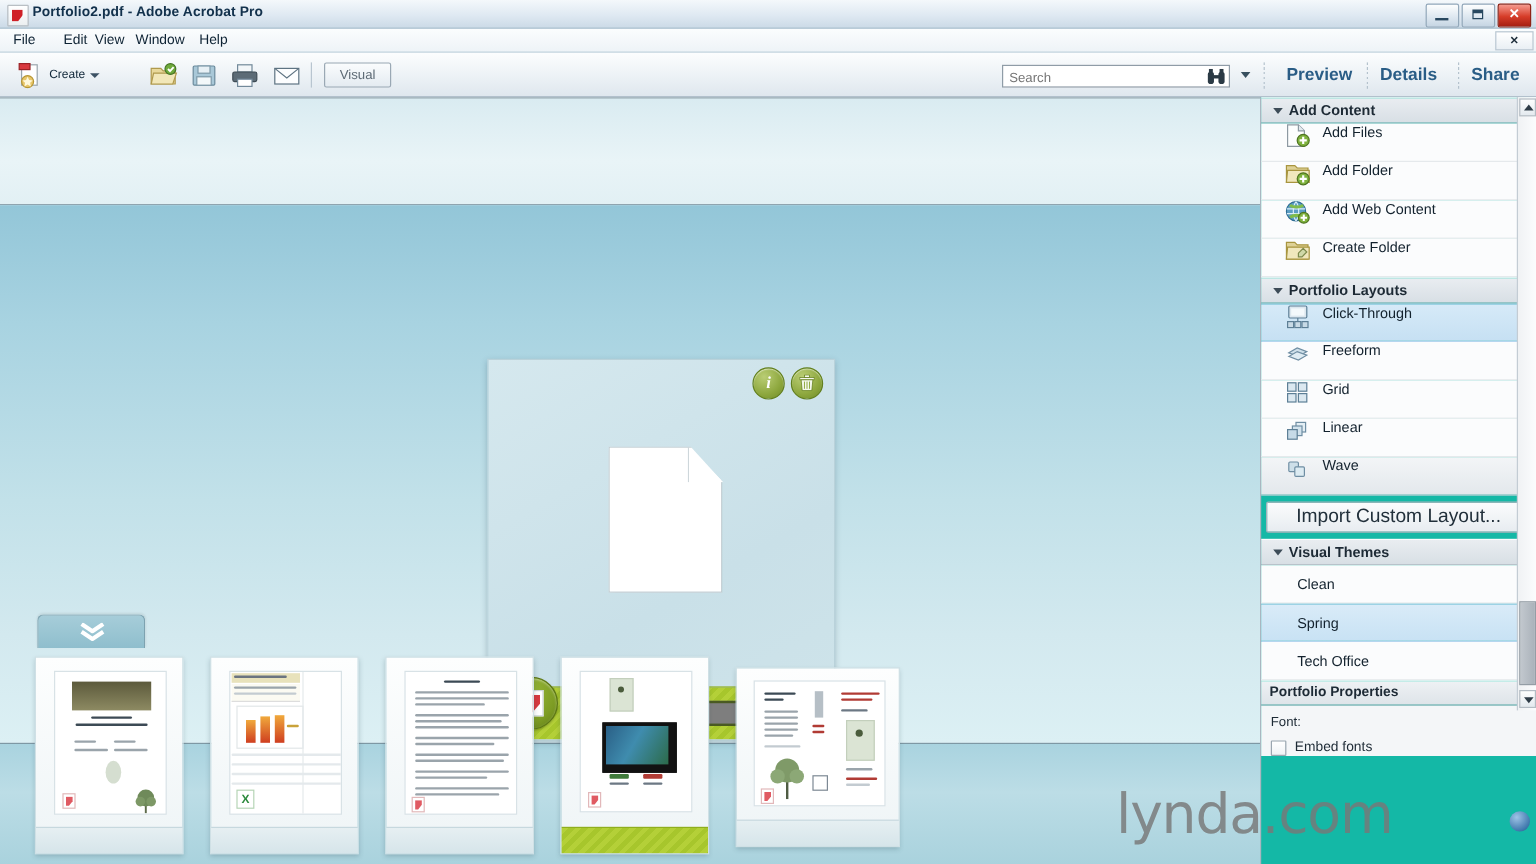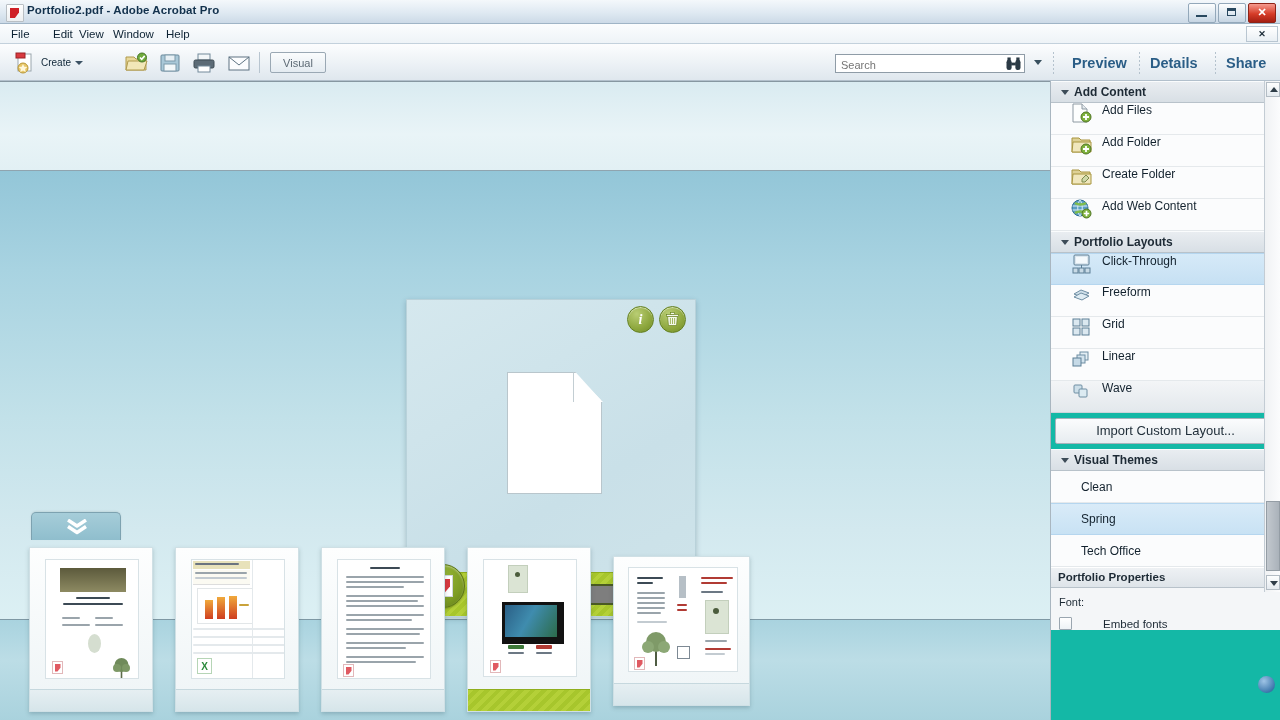--- a/index.html
+++ b/index.html
@@ -140,29 +140,29 @@
      background:#fbfcfd;box-sizing:border-box;}
   .prow.sel{background:linear-gradient(#d6eaf8,#c6e0f3);border-top:1px solid #b5d6ef;border-bottom:1px solid #b5d6ef;}
   .prow.hov{background:linear-gradient(#f3f5f7,#e3e8ec);border-bottom:1px solid #cdd5db;}
   .prow .ico{width:22px;height:20px;margin-left:20px;position:relative;flex:0 0 auto;}
   .prow .txt{font-size:12px;color:#13222e;margin-left:9px;}
   .trow{position:relative;height:32px;border-bottom:1px solid #e5e9ec;display:flex;align-items:center;
      background:#fbfcfd;box-sizing:border-box;}
   .trow.sel{background:linear-gradient(#d9ebf8,#c8e2f4);border-top:1px solid #b5d6ef;border-bottom:1px solid #b5d6ef;}
   .trow .txt{font-size:12px;color:#13222e;margin-left:30px;}
   .import-btn{position:relative;margin:5px 4px;height:24px;border:1px solid #a7b2bb;border-radius:2px;
-     background:linear-gradient(#fbfcfd,#e7ecf0);text-align:center;line-height:23px;font-size:13px;color:#22303b;}
+     background:linear-gradient(#fbfcfd,#e7ecf0);text-align:center;line-height:23px;font-size:16px;color:#22303b;}
   .propbody{background:#f4f6f8;padding:6px 8px 0 8px;}
   .flabel{font-size:11px;color:#1d2a35;margin:2px 0 4px 0;}
   .fselect{position:relative;height:22px;border:1px solid #a7b2bb;border-radius:2px;
      background:linear-gradient(#fcfdfe,#e9eef2);box-sizing:border-box;}
   .fselect .fv{position:absolute;left:7px;top:3px;font-size:11.5px;color:#17242f;}
   .fselect .ar{position:absolute;right:7px;top:9px;width:0;height:0;
      border-left:4.5px solid transparent;border-right:4.5px solid transparent;border-top:5px solid #485663;}
-  .cbrow{display:flex;align-items:center;margin-top:9px;gap:24px;}
+  .cbrow{display:flex;margin-top:9px;}
   .cbox{width:13px;height:13px;border:1px solid #9aa6b0;background:linear-gradient(#fff,#eef2f5);
      border-radius:1px;box-sizing:border-box;}
   .cbrow .ct{font-size:11.5px;color:#1d2a35;margin-left:7px;}
 
   
   .vsb{position:absolute;right:0;top:0;width:16px;height:511px;
      background:linear-gradient(90deg,#f0f2f4,#fbfcfd);border-left:1px solid #c3ccd4;box-sizing:border-box;}
   .vsb-btn{position:absolute;left:1px;width:14px;height:15px;border:1px solid #b3bcc4;
      background:linear-gradient(#fdfefe,#e4eaef);box-sizing:border-box;}
   .vsb-thumb{position:absolute;left:1px;width:14px;background:linear-gradient(90deg,#c2c8ce,#aab2ba);
@@ -449,38 +449,38 @@
           <path d="M2 7h18v10H1z" fill="#f0e7bd" stroke="#a8953f"></path>
           <circle cx="15" cy="14" r="5" fill="#7fb23d" stroke="#4f7522"></circle>
           <path d="M15 11v6M12 14h6" stroke="#fff" stroke-width="1.8"></path>
         </svg>
       </span>
       <span class="txt">Add Folder</span>
     </div>
     <div class="prow">
       <span class="ico">
         <svg width="21" height="20" viewBox="0 0 21 20">
-          <path d="M1 3h7l2 2h9v12H1z" fill="#ded196" stroke="#a8953f"></path>
-          <path d="M2 7h18v10H1z" fill="#f0e7bd" stroke="#a8953f"></path>
-          <path d="M11 12l4-4 3 3-4 4h-3z" fill="#cfd8a8" stroke="#7e8a4d"></path>
-        </svg>
-      </span>
-      <span class="txt">Create Folder</span>
-    </div>
-    <div class="prow">
-      <span class="ico">
-        <svg width="21" height="20" viewBox="0 0 21 20">
           <circle cx="9" cy="9" r="8" fill="#5c9ec4" stroke="#2f6d94"></circle>
           <path d="M1.5 7h15M1.5 11h15M9 1c3 4 3 12 0 16M9 1C6 5 6 13 9 17" fill="none" stroke="#d9eef7" stroke-width="1"></path>
           <path d="M4 4c3 2 8 2 11 0M4 14c3-2 8-2 11 0" fill="none" stroke="#7fbc4b" stroke-width="2.6"></path>
           <circle cx="15.5" cy="14.5" r="4.5" fill="#7fb23d" stroke="#4f7522"></circle>
           <path d="M15.5 11.8v5.4M12.8 14.5h5.4" stroke="#fff" stroke-width="1.7"></path>
         </svg>
       </span>
       <span class="txt">Add Web Content</span>
+    </div>
+    <div class="prow">
+      <span class="ico">
+        <svg width="21" height="20" viewBox="0 0 21 20">
+          <path d="M1 3h7l2 2h9v12H1z" fill="#ded196" stroke="#a8953f"></path>
+          <path d="M2 7h18v10H1z" fill="#f0e7bd" stroke="#a8953f"></path>
+          <path d="M11 12l4-4 3 3-4 4h-3z" fill="#cfd8a8" stroke="#7e8a4d"></path>
+        </svg>
+      </span>
+      <span class="txt">Create Folder</span>
     </div>
 
     <div class="sec-head">
       <span class="tri"></span>
       <span class="lbl">Portfolio Layouts</span>
     </div>
     <div class="prow sel">
       <span class="ico">
         <svg width="21" height="20" viewBox="0 0 21 20">
           <rect x="3" y="1" width="15" height="10" rx="1" fill="#dce7ef" stroke="#5d7f96"></rect>
@@ -563,14 +563,15 @@
       <div class="vsb-btn" style="top:1px">
         <span class="ar-up"></span>
       </div>
       <div class="vsb-thumb" style="top:420px;height:70px"></div>
       <div class="vsb-btn" style="top:494px">
         <span class="ar-dn"></span>
       </div>
     </div>
   </div>
 
+  <div class="watermark">lynda.com</div>
   <div class="wm-dot"></div>
 </div>
 
 </body></html>

